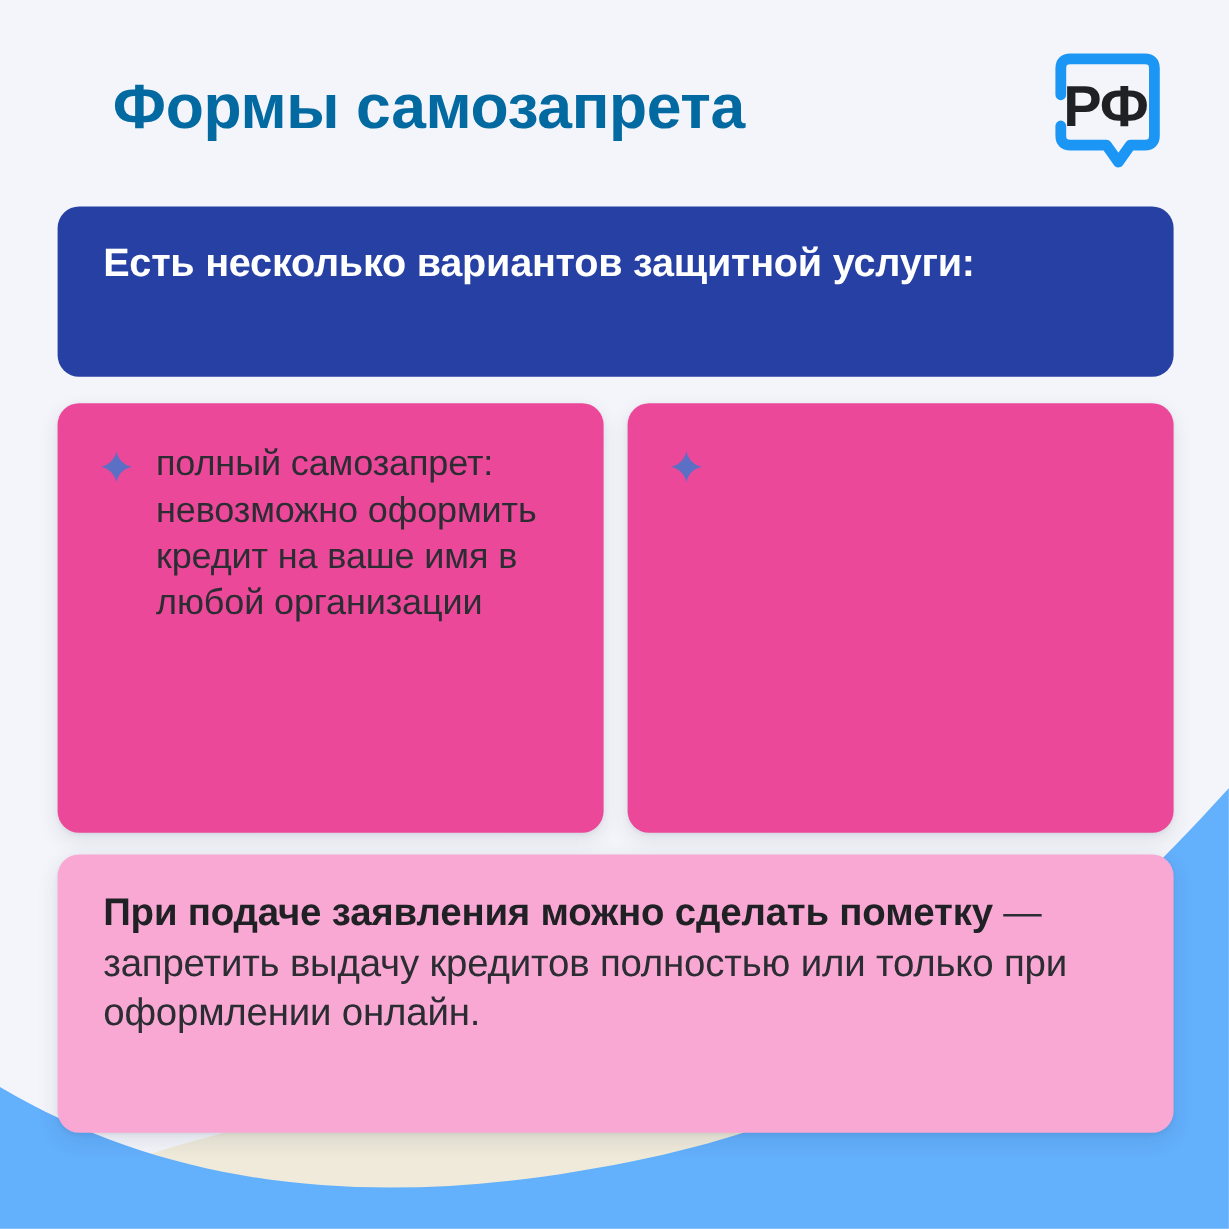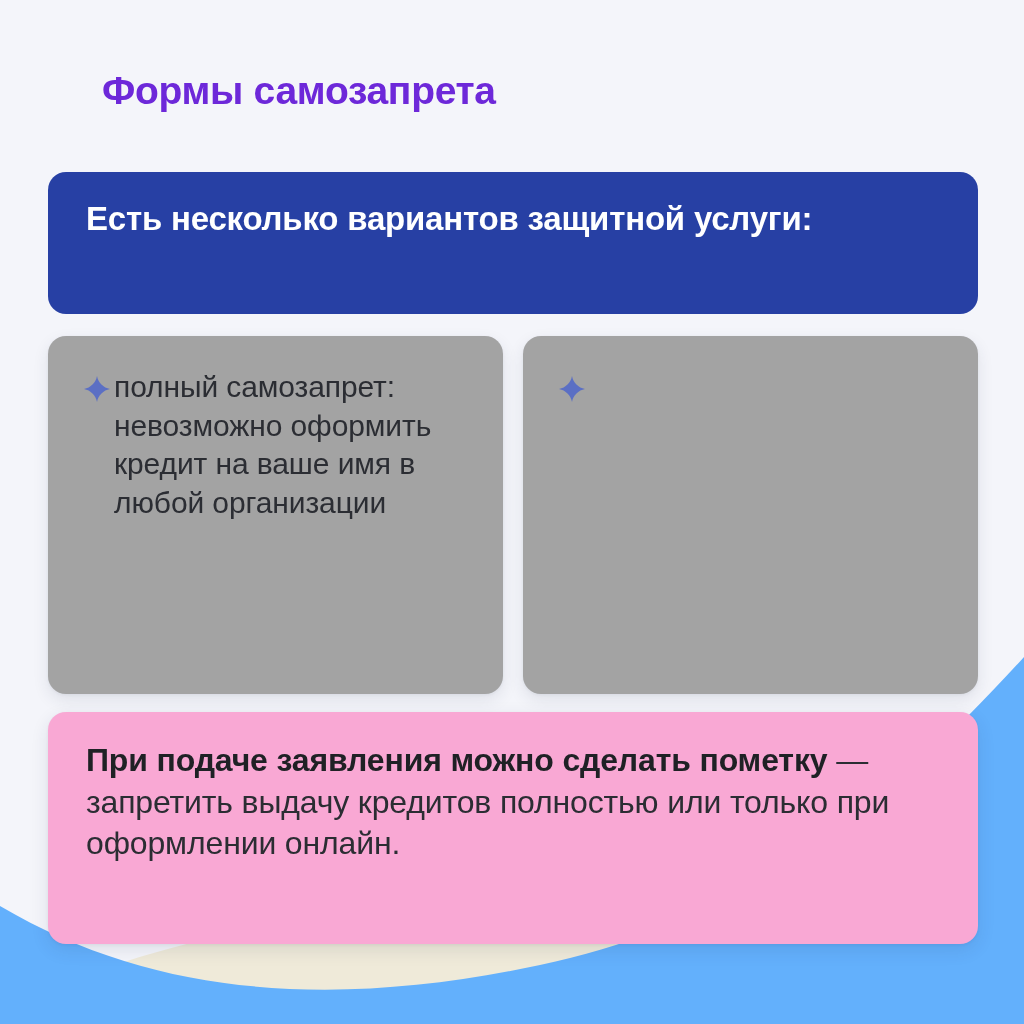--- a/index.html
+++ b/index.html
@@ -40,26 +40,26 @@
     left: 48px;
     right: 44px;
     height: 110px;
     display: flex;
     align-items: center;
     justify-content: space-between;
     z-index: 3;
   }
 
   .page-title {
-    font-size: 39px;
+    font-size: 52px;
     font-weight: bold;
-    color: #6d28d9;
+    color: #0369a1;
     letter-spacing: -0.3px;
     line-height: 1.1;
-    margin: 12px;
+    margin: 4px;
     padding-left: 42px;
     white-space: nowrap;
   }
 
   .logo {
     width: 104px;
     height: 104px;
     flex: 0 0 auto;
     position: relative;
     margin-right: 6px;
@@ -94,28 +94,28 @@
     top: 336px;
     width: 930px;
     display: flex;
     gap: 20px;
     z-index: 3;
   }
 
   .option-card {
     width: 455px;
     min-height: 358px;
-    background: #a3a3a3;
+    background: #ec4899;
     border-radius: 18px;
     box-shadow: 0 6px 16px rgba(40, 48, 80, 0.10), 0 1px 3px rgba(40,48,80,0.06);
     box-sizing: border-box;
     padding: 32px 26px 26px 36px;
     display: flex;
     align-items: flex-start;
-    gap: 4px;
+    gap: 20px;
   }
 
   .bullet-icon {
     flex: 0 0 auto;
     width: 26px;
     height: 30px;
     margin-top: 6px;
   }
 
   .option-text {
@@ -160,20 +160,32 @@
   <svg class="waves" viewBox="0 0 1024 1024" width="1024" height="1024" aria-hidden="true">
 
     <path d="M -40 1024 C 120 960, 260 900, 470 930 C 700 962, 860 860, 1064 700 L 1064 1024 Z" fill="#efead9"></path>
 
     <path d="M -40 880 C 130 1000, 330 1010, 540 965 C 760 918, 900 800, 1064 612 L 1064 1064 L -40 1064 Z" fill="#63b0fc"></path>
   </svg>
 
   <div class="header">
     <h1 class="page-title">Формы самозапрета</h1>
 
+    <div class="logo">
+      <svg viewBox="0 0 104 104" width="104" height="104" aria-hidden="true">
+
+        <g fill="none" stroke="#1c96f5" stroke-width="9" stroke-linecap="round" stroke-linejoin="round">
+          <path d="M 14 40 L 14 18 Q 14 10 22 10 L 84 10 Q 92 10 92 18 L 92 74 Q 92 82 84 82 L 72 82 L 62 96 L 52 82 L 22 82 Q 14 82 14 74 L 14 66"></path>
+        </g>
+
+        <g fill="#1f2125">
+          <text x="16" y="66" font-family="'Liberation Sans', sans-serif" font-size="48" font-weight="bold" letter-spacing="-1">РФ</text>
+        </g>
+      </svg>
+    </div>
   </div>
 
   <div class="banner">
     <p class="banner-text">Есть несколько вариантов защитной услуги:</p>
   </div>
 
   <div class="cards-row">
 
     <div class="option-card">
       <svg class="bullet-icon" viewBox="0 0 26 26" aria-hidden="true">

